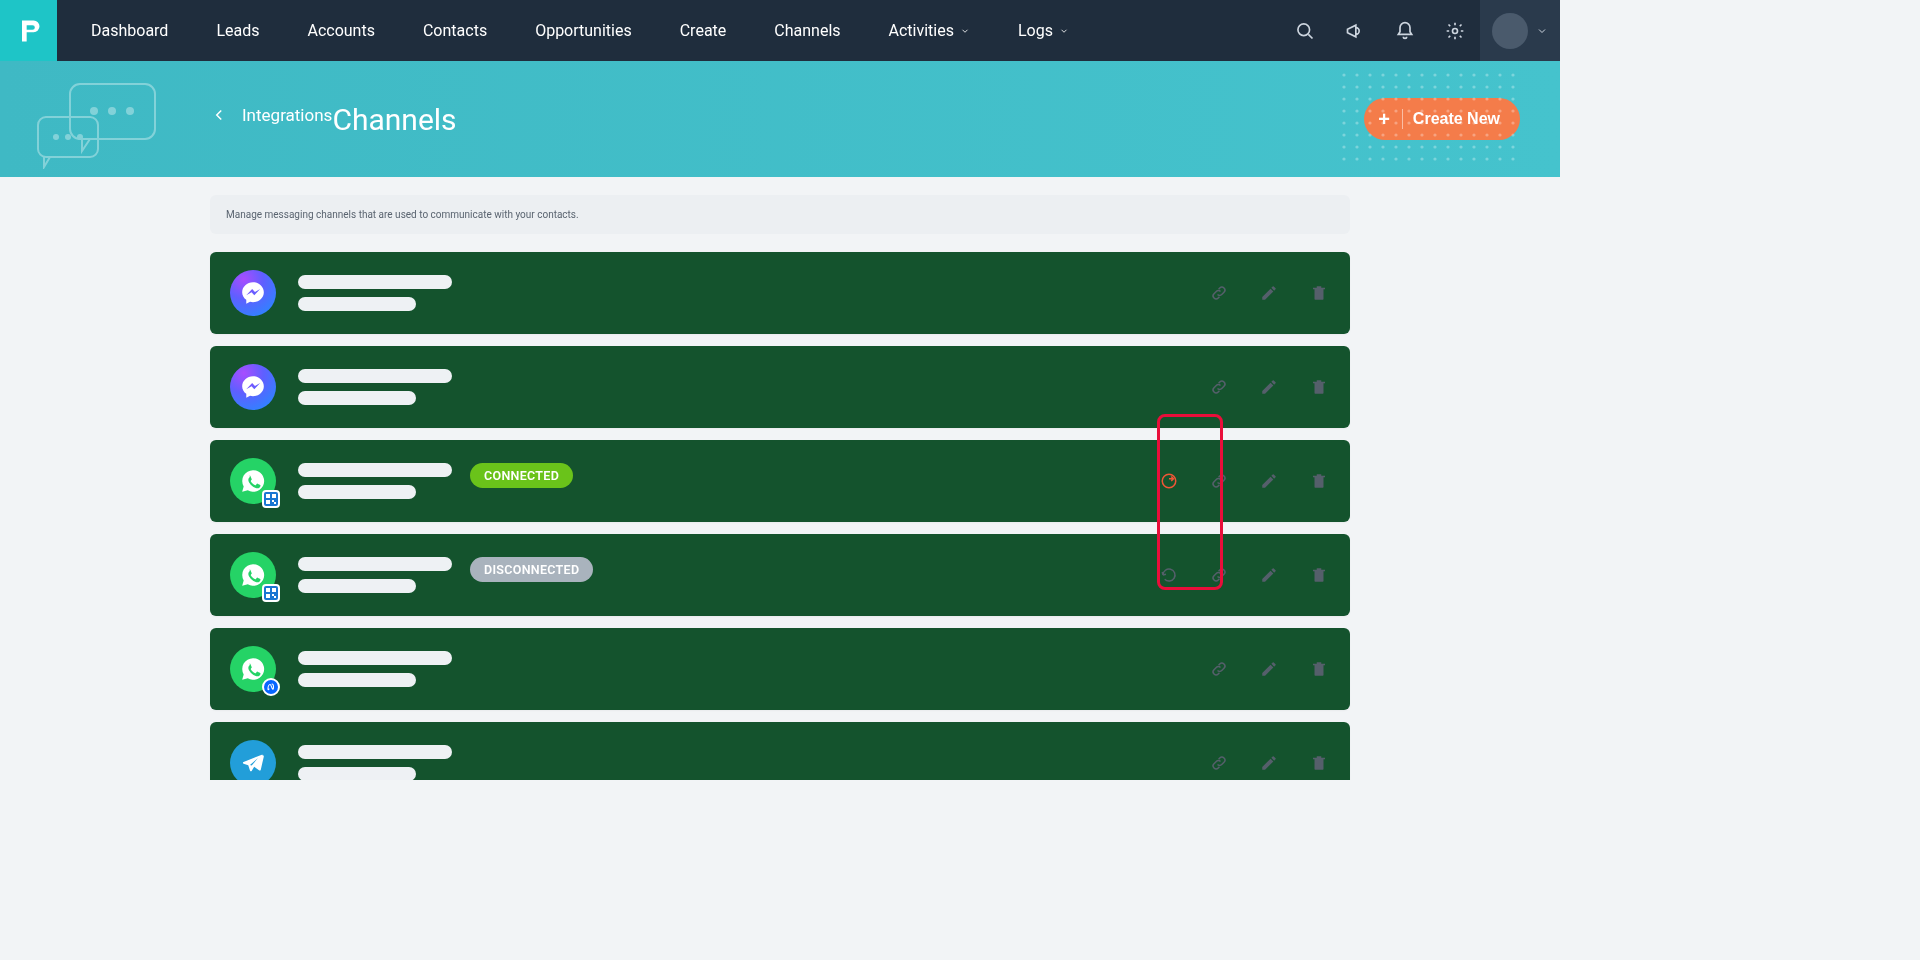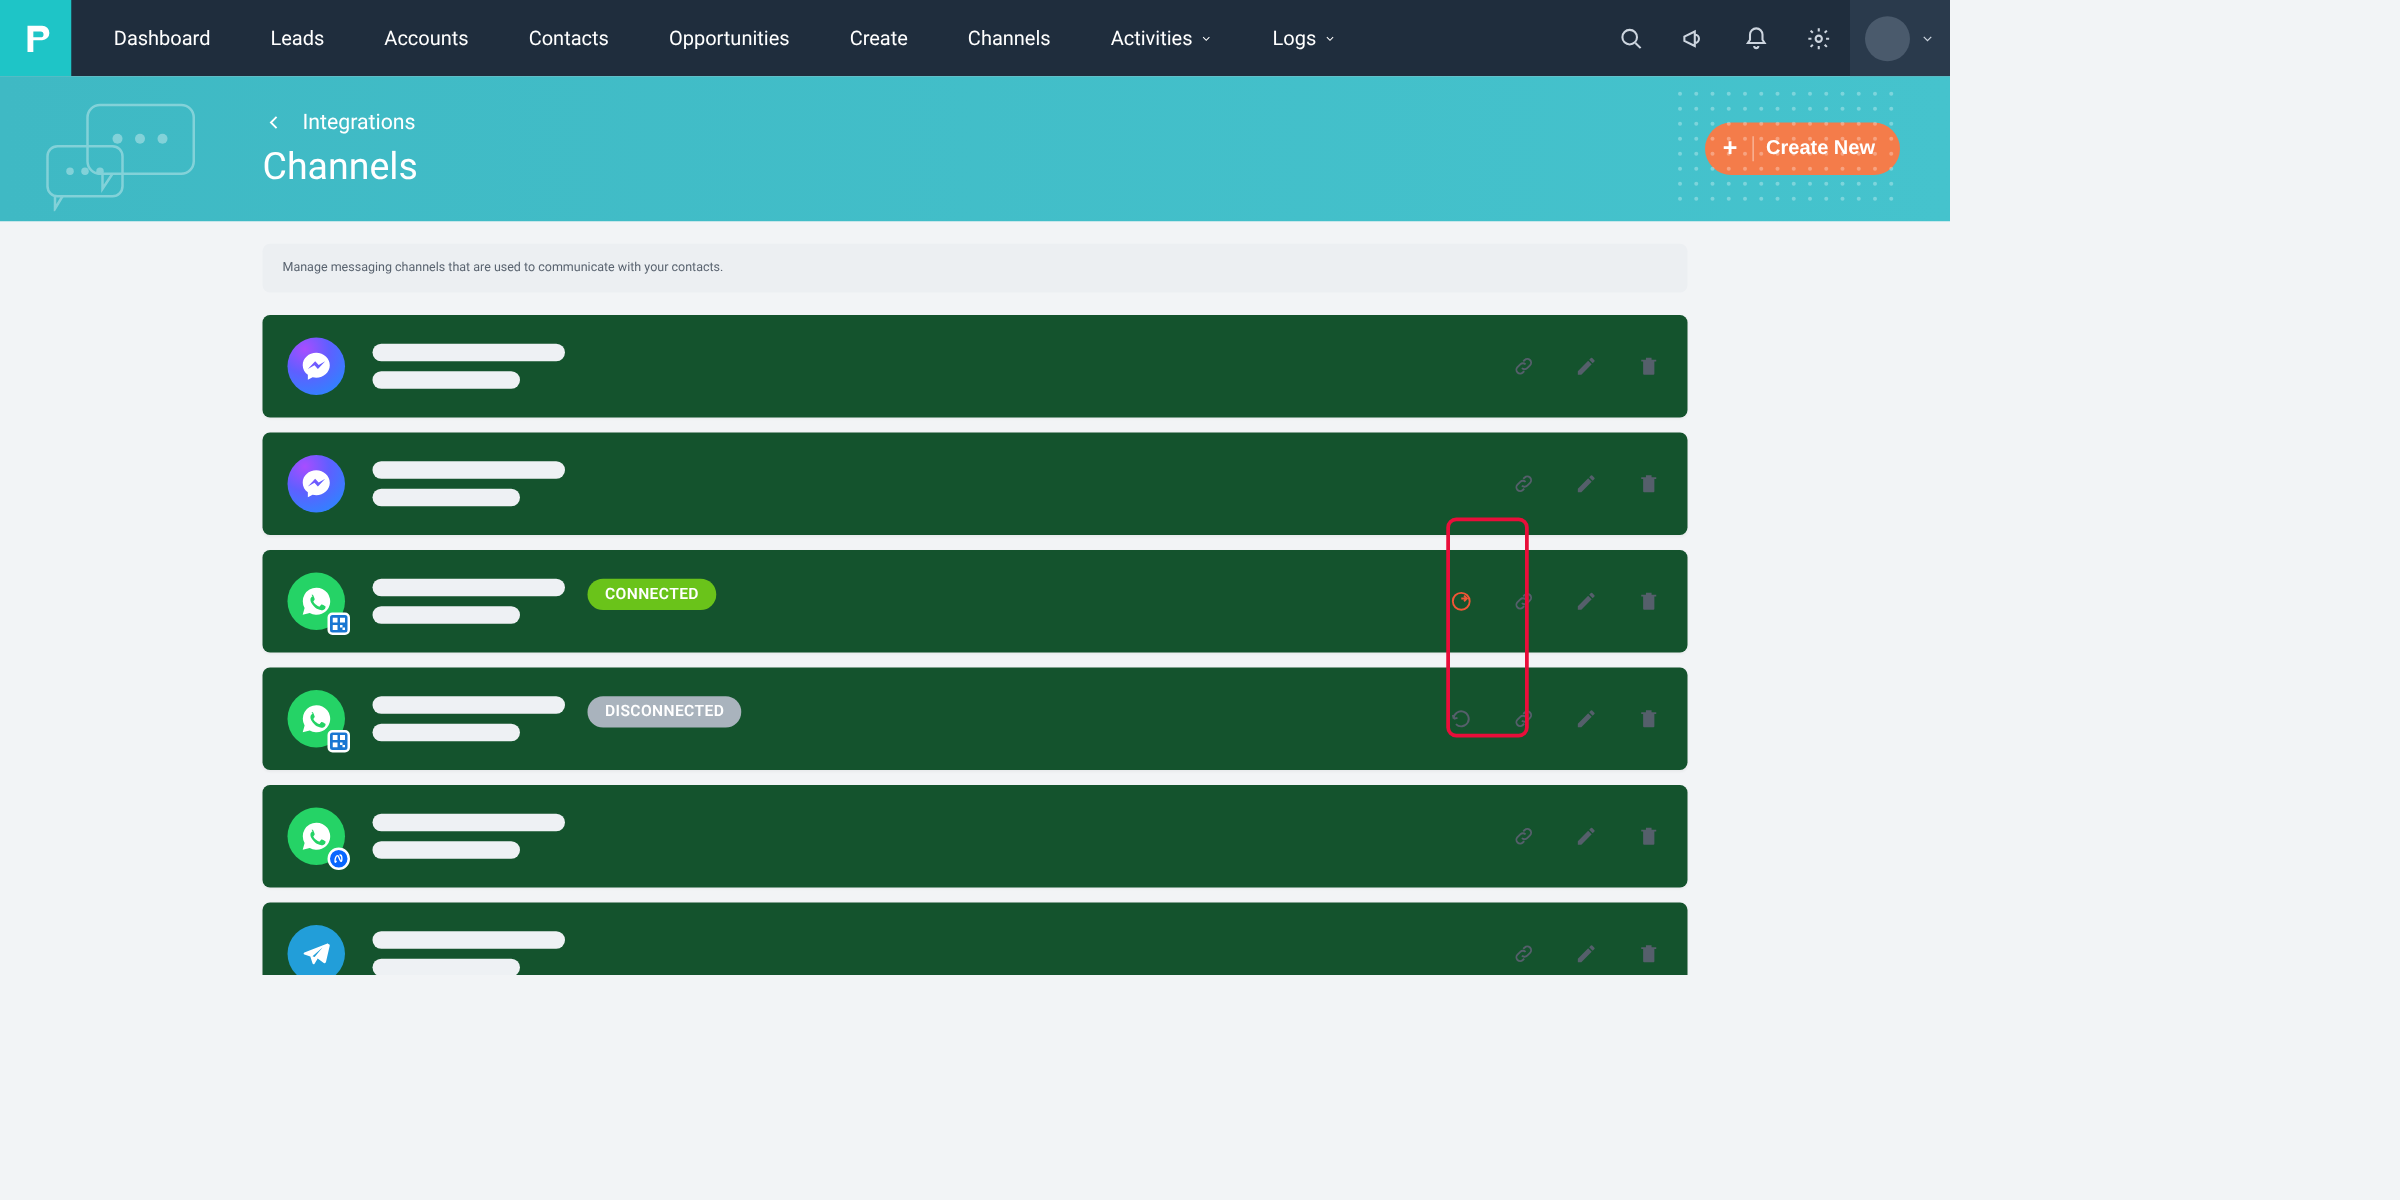--- a/index.html
+++ b/index.html
@@ -17,21 +17,21 @@
 .nav-icon-btn svg { width: 20px; height: 20px; stroke: #cdd5df; fill: none; }
 .avatar-wrap { width: 80px; height: 61px; background: #2a3a4c; display: flex; align-items: center; justify-content: center; gap: 8px; cursor: pointer; }
 .avatar { width: 36px; height: 36px; border-radius: 50%; background: #4a5a6c; }
 
 
 .hero { background: linear-gradient(90deg, #3fb9c4 0%, #45c3cd 100%); height: 116px; position: relative; display: flex; align-items: center; padding-left: 210px; padding-right: 40px; }
 .hero-bg-icons { position: absolute; left: 30px; top: 18px; opacity: 0.35; }
 .hero .crumb { display: flex; align-items: center; gap: 14px; color: #fff; font-size: 17px; margin-bottom: 8px; }
 .hero .crumb svg { width: 18px; height: 18px; stroke: #fff; fill: none; }
 .hero h1 { color: #fff; font-size: 30px; font-weight: 400; }
-.hero-left { display: flex; flex-direction: column; }
+.hero-left { display: flex; flex-direction: row; }
 .create-btn { margin-left: auto; background: #f47c4a; color: #fff; border: none; border-radius: 22px; height: 42px; padding: 0 20px 0 14px; display: flex; align-items: center; gap: 10px; font-size: 16px; font-weight: 600; cursor: pointer; }
 .create-btn .plus { font-size: 20px; border-right: 1px solid rgba(255,255,255,0.5); padding-right: 12px; line-height: 1;}
 .hero-dots { position: absolute; right: 40px; top: 10px; opacity: 0.3; }
 
 
 .content { padding: 18px 0 0 0; max-width: 1140px; margin: 0 auto; }
 .info-banner { background: #eceff2; border-radius: 6px; padding: 14px 16px; color: #5a6470; font-size: 10px; margin-bottom: 18px; }
 .channel-card { background: #14532d; border-radius: 6px; padding: 18px 20px; margin-bottom: 12px; display: flex; align-items: center; box-shadow: 0 1px 2px rgba(0,0,0,0.04); position: relative; }
 .ch-icon { width: 46px; height: 46px; border-radius: 50%; display: flex; align-items: center; justify-content: center; margin-right: 22px; flex-shrink: 0; position: relative; }
 .ch-icon.messenger { background: radial-gradient(circle at 30% 20%, #a84dff 0%, #5f5fff 40%, #1e90ff 100%); }

